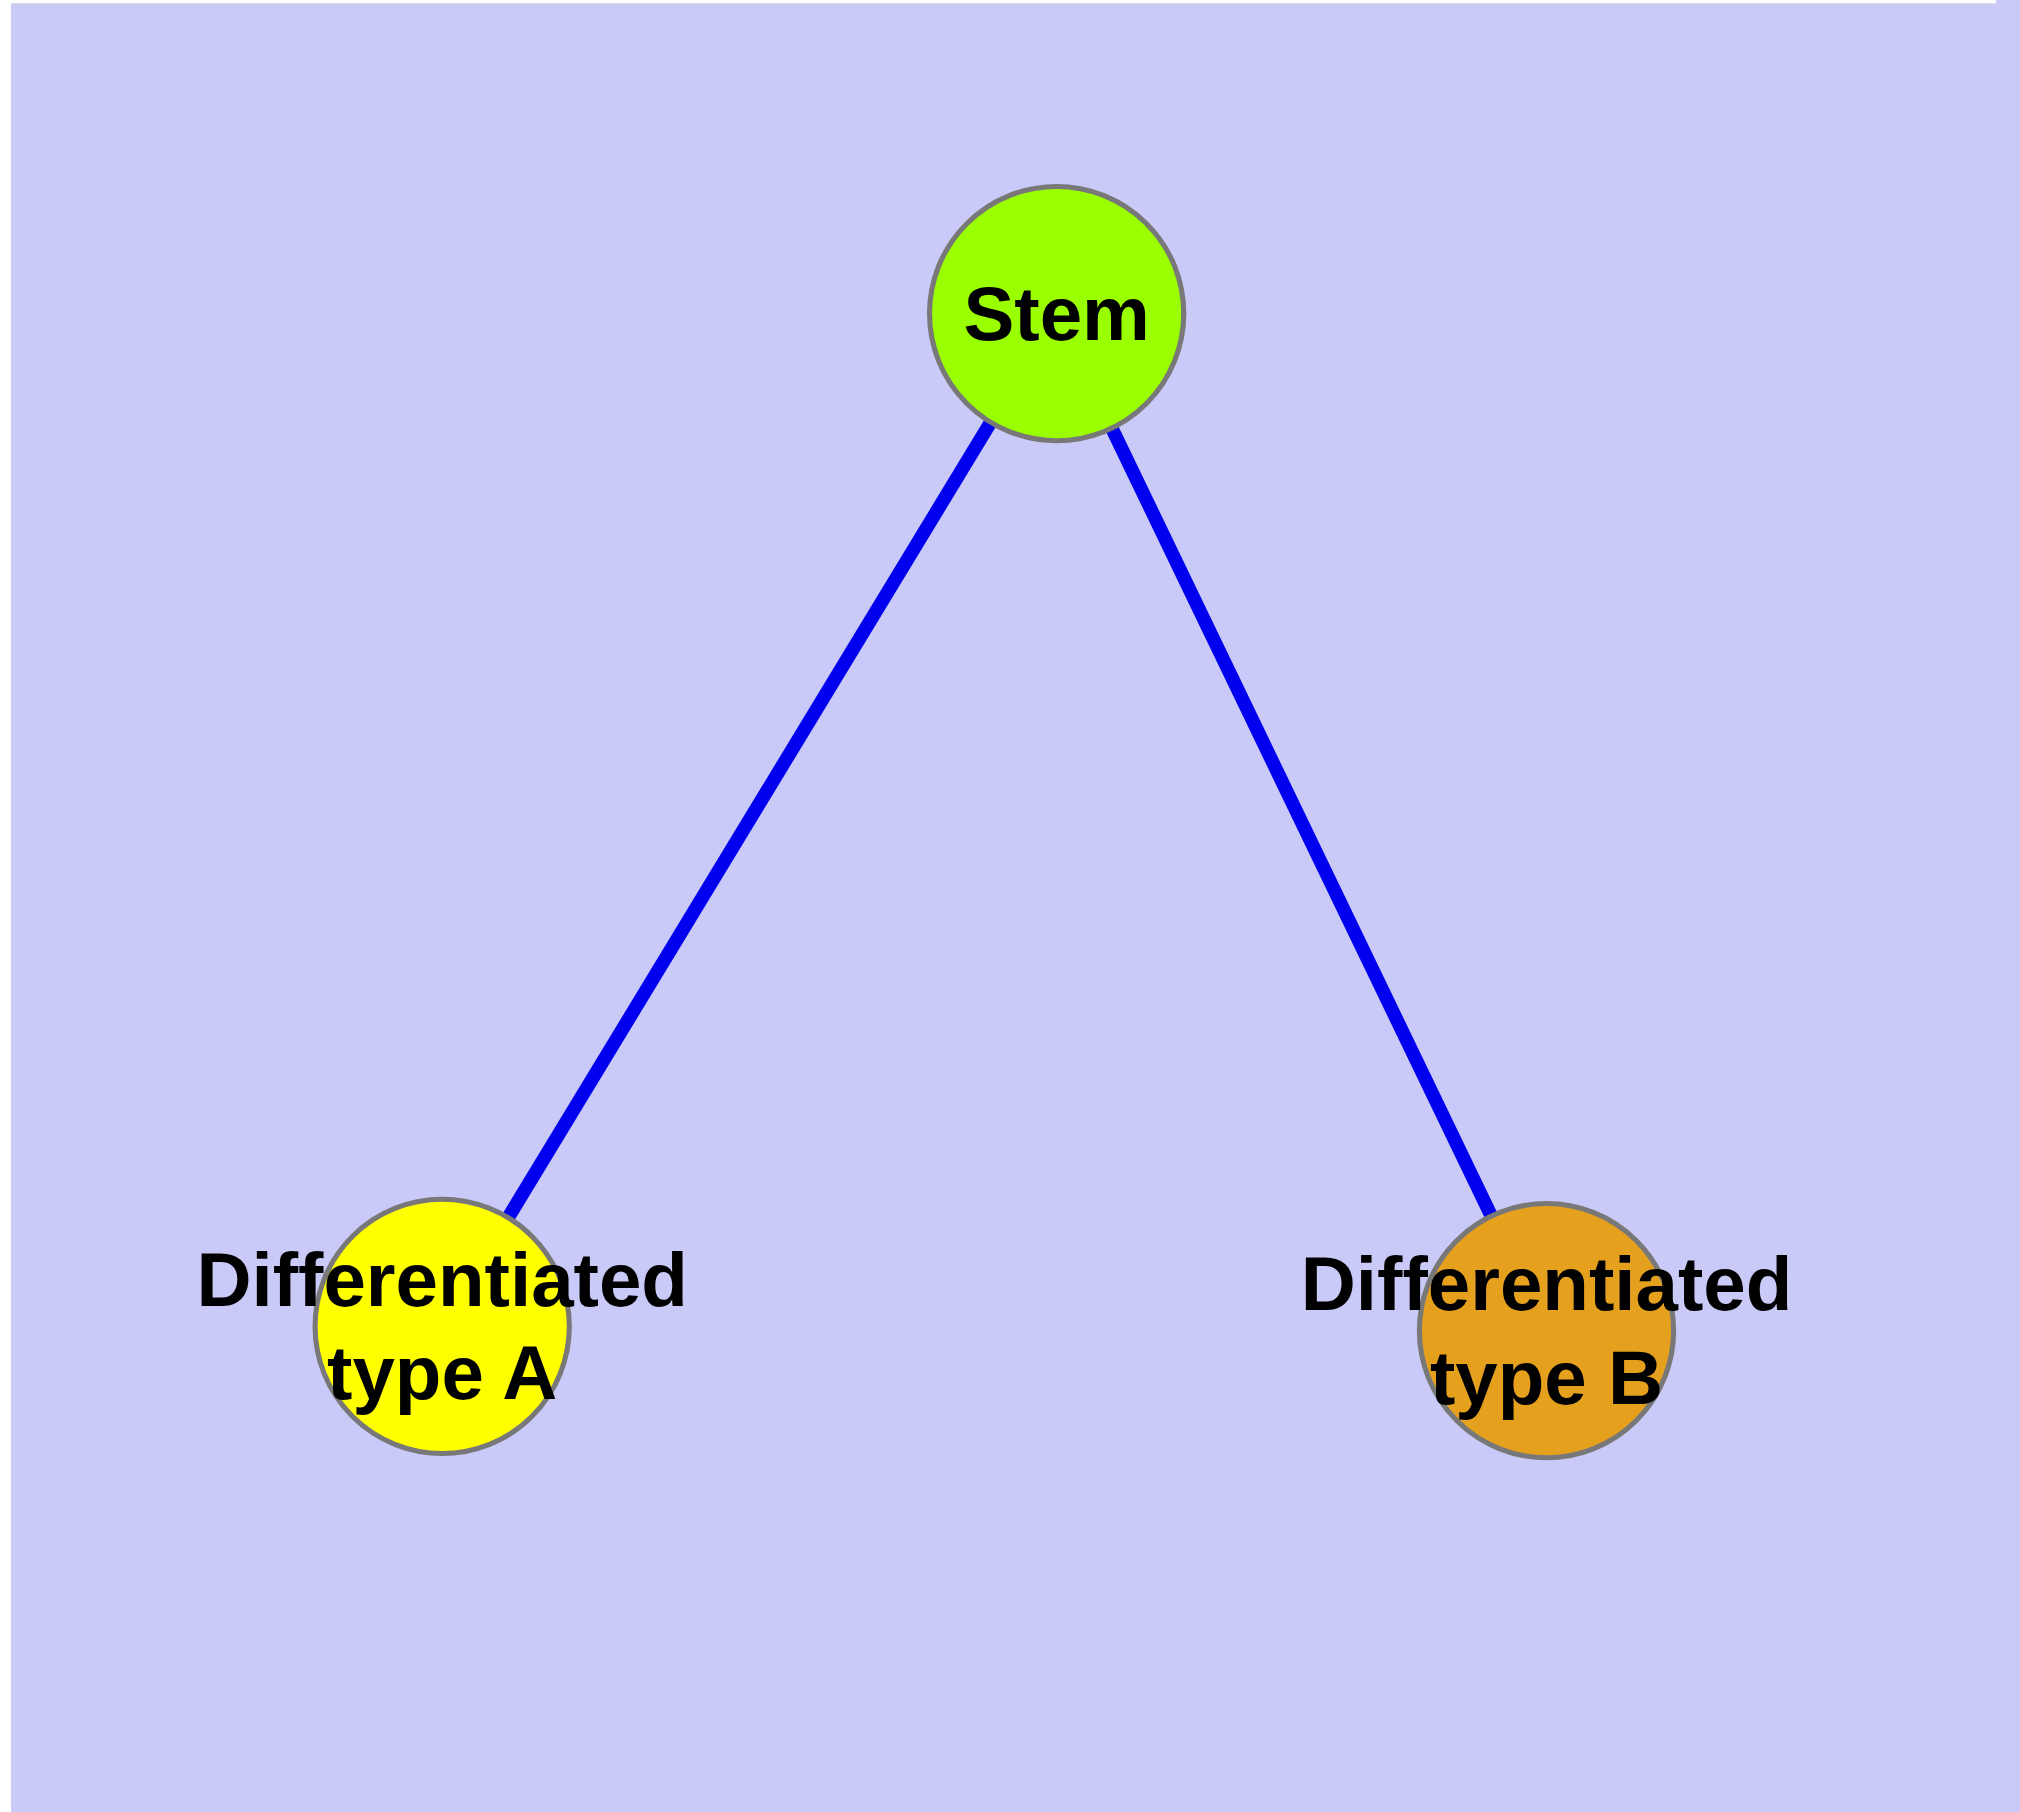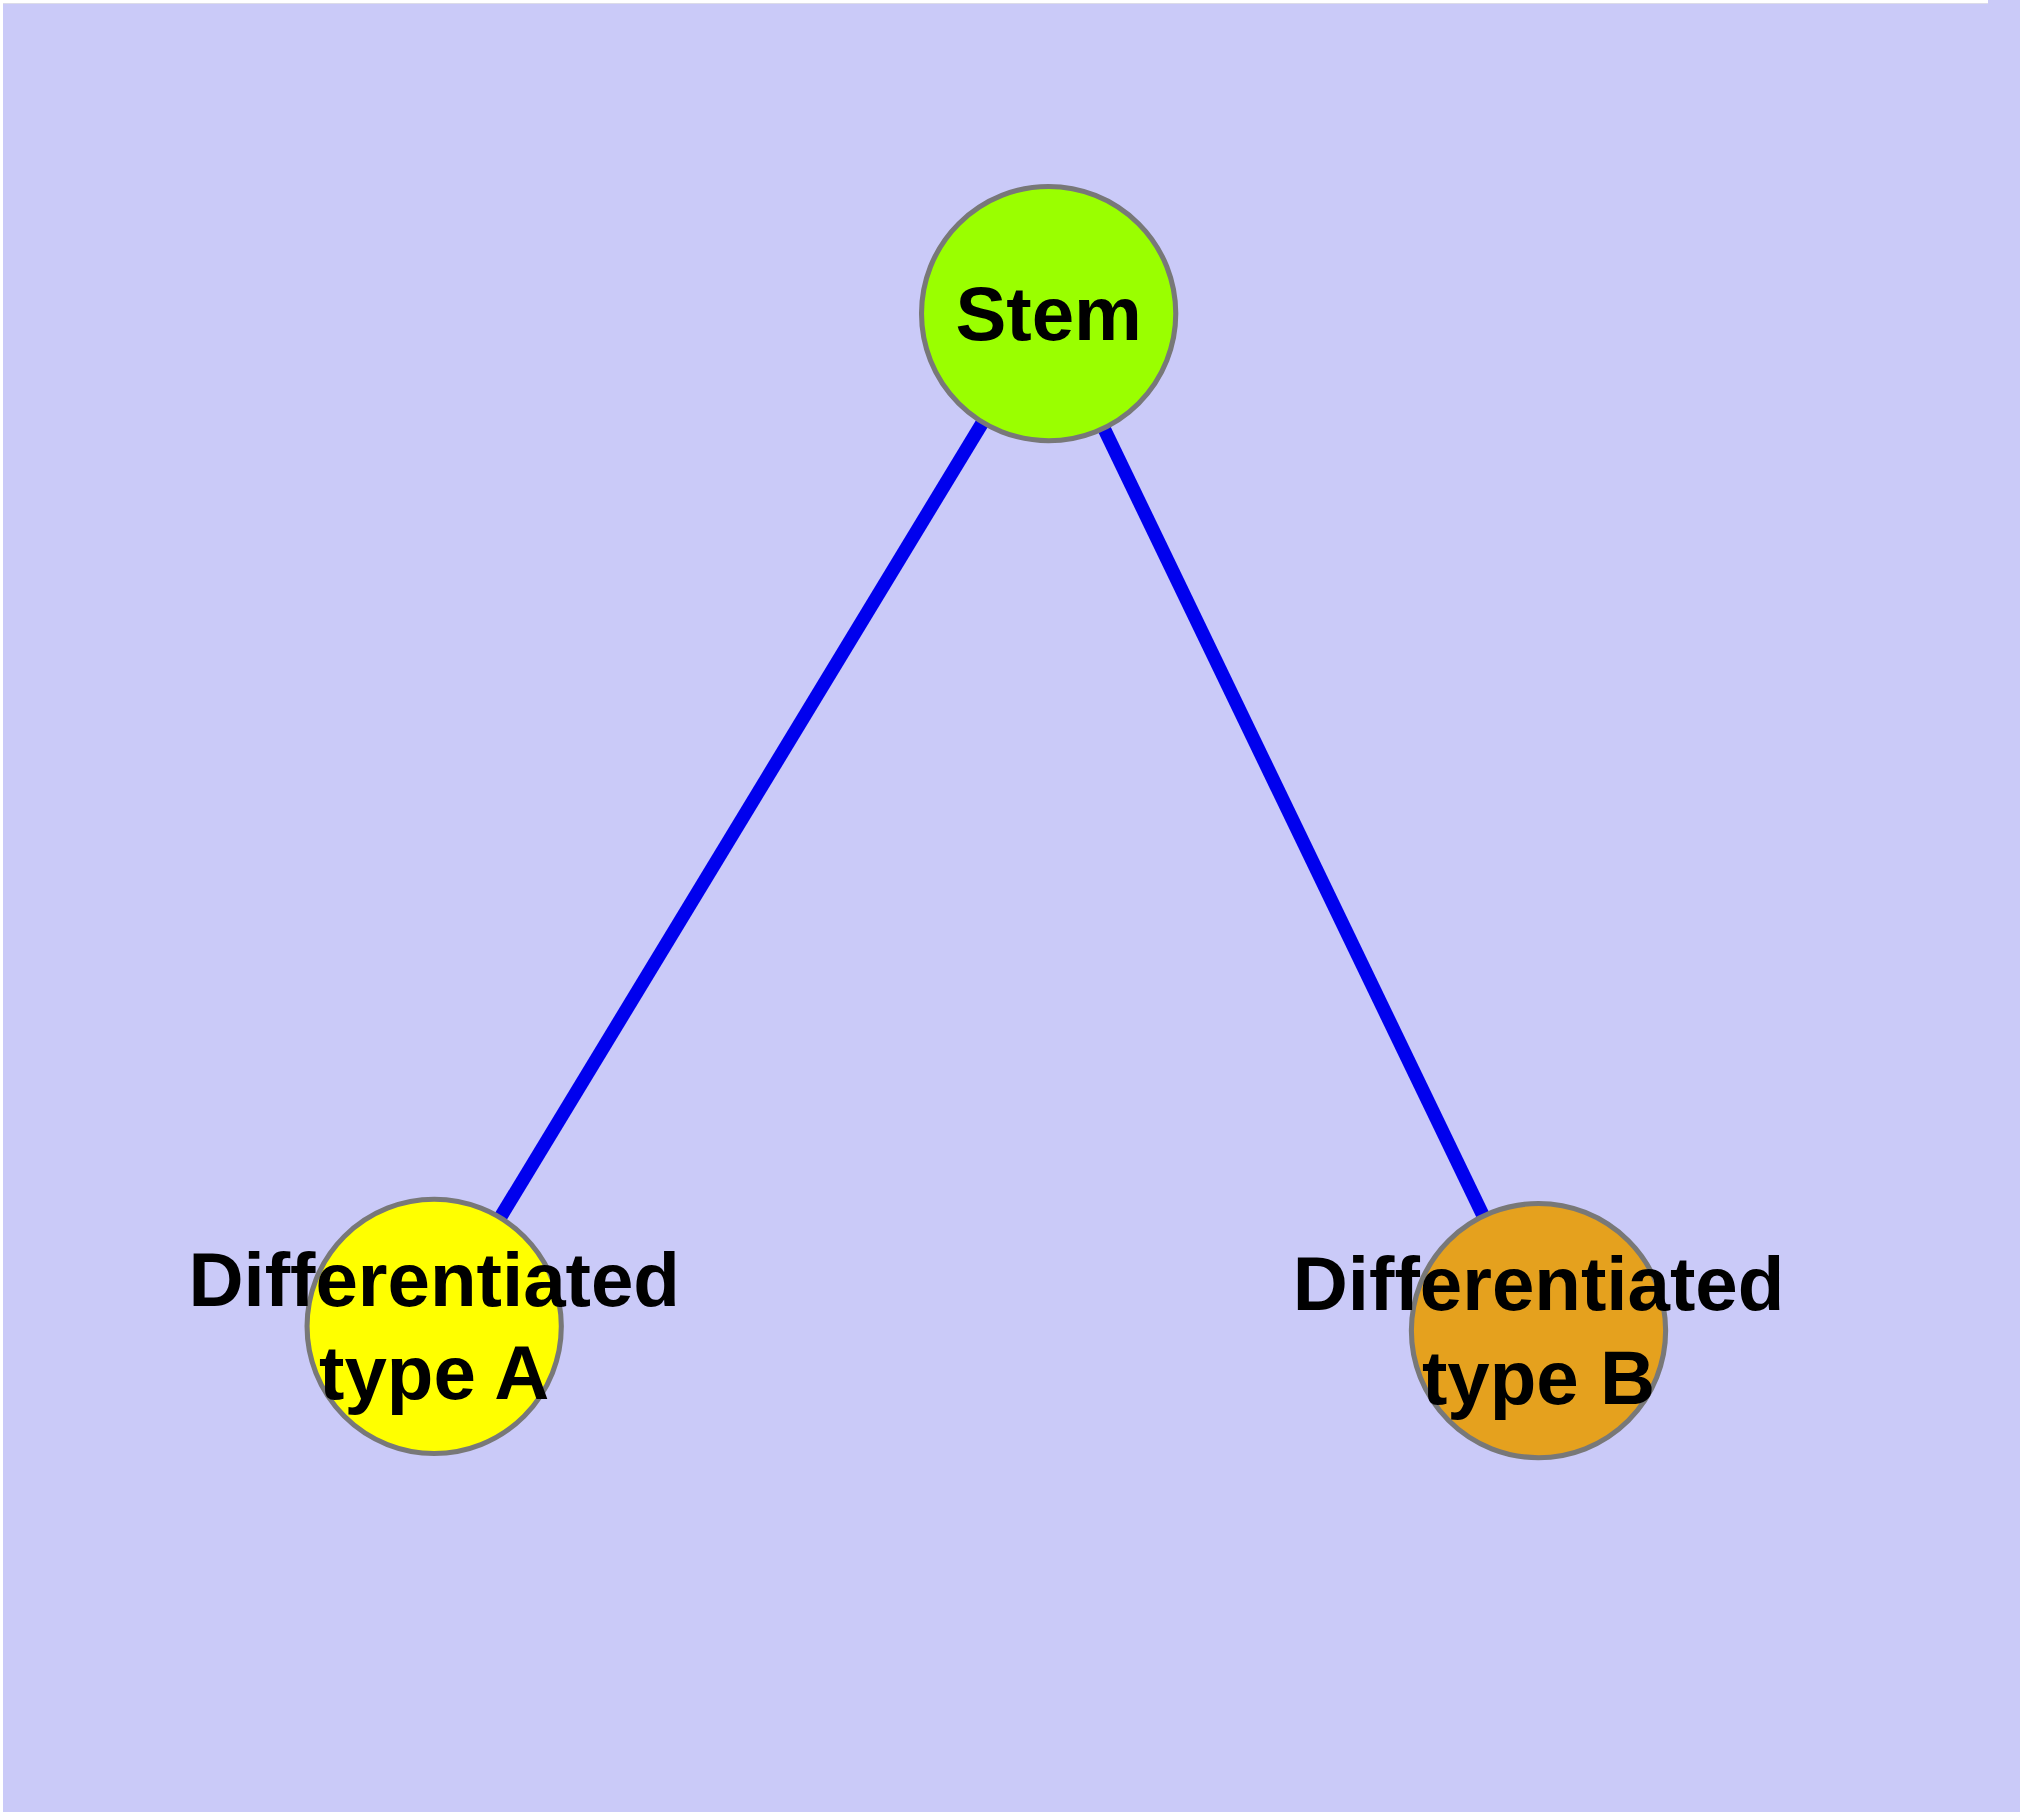--- a/index.html
+++ b/index.html
@@ -6,21 +6,21 @@
     margin: 0;
     padding: 0;
     background: #ffffff;
     width: 2021px;
     height: 1812px;
     overflow: hidden;
     font-family: "Liberation Sans", "DejaVu Sans", sans-serif;
   }
   .stage {
     position: absolute;
-    left: 0;
+    left: 8px;
     top: 0;
     width: 1988px;
     height: 1812px;
   }
   
   .frame-top {
     position: absolute;
     left: 0; top: 0;
     width: 100%; height: 3.4px;
     background: #ffffff;

